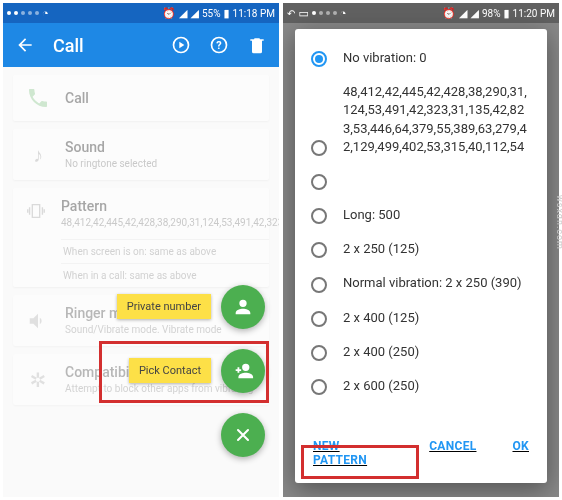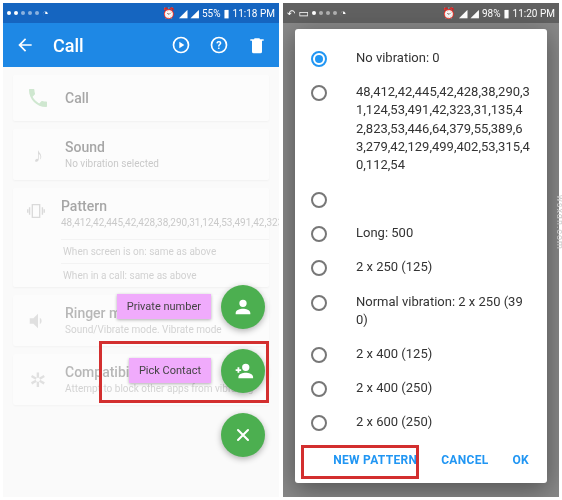--- a/index.html
+++ b/index.html
@@ -35,34 +35,34 @@
     .row-title { font-size: 14px; color: #555; font-weight: 500; }
     .row-sub { font-size: 10px; color: #999; line-height: 1.3; margin-top: 2px; }
     .divider { height: 1px; background: #eee; margin-left: 48px; }
     .sub-row { padding: 6px 12px 6px 50px; font-size: 10px; color: #aaa; }
 
     
     .fab { position: absolute; right: 14px; width: 44px; height: 44px; border-radius: 50%; display: flex; align-items: center; justify-content: center; color: #fff; box-shadow: 0 2px 6px rgba(0,0,0,0.3); }
     .fab1 { bottom: 168px; background: #4caf50; }
     .fab2 { bottom: 104px; background: #4caf50; }
     .fab3 { bottom: 40px; background: #4caf50; }
-    .fab-label { position: absolute; right: 68px; background: #f0abfc; padding: 6px 10px; font-size: 11px; color: #444; box-shadow: 0 1px 3px rgba(0,0,0,0.3); white-space: nowrap; }
+    .fab-label { position: absolute; right: 68px; background: #fde047; padding: 6px 10px; font-size: 11px; color: #444; box-shadow: 0 1px 3px rgba(0,0,0,0.3); white-space: nowrap; }
     .label1 { bottom: 178px; }
     .label2 { bottom: 114px; }
     .highlight-box { position: absolute; border: 3px solid #d32f2f; pointer-events: none; }
 
     
     .dialog { position: absolute; left: 12px; right: 12px; top: 26px; bottom: 14px; background: #fff; border-radius: 3px; box-shadow: 0 6px 24px rgba(0,0,0,0.4); display: flex; flex-direction: column; }
     .dialog-body { flex: 1; overflow: hidden; padding: 12px 4px 0 4px; }
-    .radio-row { display: flex; align-items: flex-start; padding: 8px 12px; gap: 29px; }
+    .radio-row { display: flex; align-items: flex-end; padding: 8px 12px; gap: 16px; }
     .radio { width: 16px; height: 16px; border: 2px solid #777; border-radius: 50%; flex-shrink: 0; margin-top: 2px; position: relative; }
     .radio.selected { border-color: #2196f3; }
     .radio.selected::after { content: ''; position: absolute; inset: 2px; background: #2196f3; border-radius: 50%; }
     .radio-label { font-size: 13px; color: #333; line-height: 1.4; word-break: break-all; flex: 1; }
-    .dialog-actions { display: flex; justify-content: flex-end; padding: 8px 8px; gap: 4px; border-top: 0; }
+    .dialog-actions { display: flex; justify-content: flex-end; padding: 8px 8px; gap: 16px; border-top: 0; text-decoration: underline; }
     .dlg-btn { color: #2196f3; font-size: 12px; font-weight: 700; padding: 8px 10px; letter-spacing: 0.3px; }
   </style>
 </head>
 <body>
 
 <div class="screen screen1">
   <div class="status-bar">
     <div class="status-left">
       <span class="dot active"></span>
         <span class="dot active"></span>
@@ -121,21 +121,21 @@
             <div class="row-title">Call</div>
           </div>
       </div>
     </div>
 
     <div class="card dimmed">
       <div class="row">
         <span class="row-icon">♪</span>
         <div class="row-text">
           <div class="row-title">Sound</div>
-          <div class="row-sub">No vibration selected</div>
+          <div class="row-sub">No ringtone selected</div>
         </div>
       </div>
     </div>
 
     <div class="card dimmed">
       <div class="row" style="align-items:flex-start">
         <span class="row-icon">
           <svg viewBox="0 0 24 24" width="22" height="22" fill="currentColor">
               <path d="M8 5h8v14H8zM5 8v8M3 10v4M19 8v8M21 10v4" stroke="currentColor" stroke-width="1.5" fill="none"></path>
             </svg>

